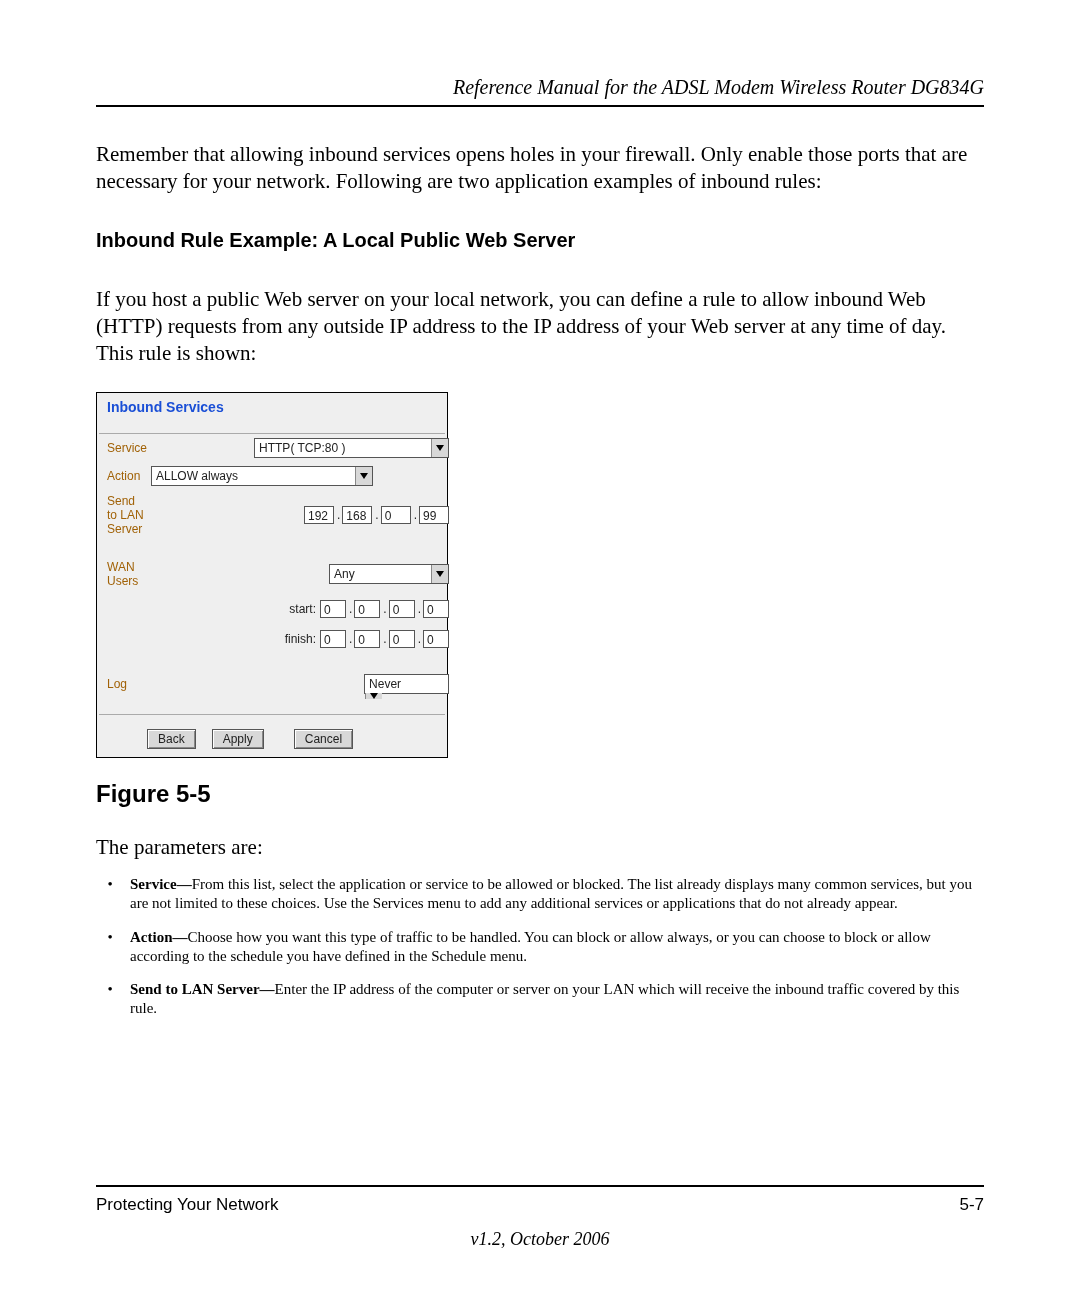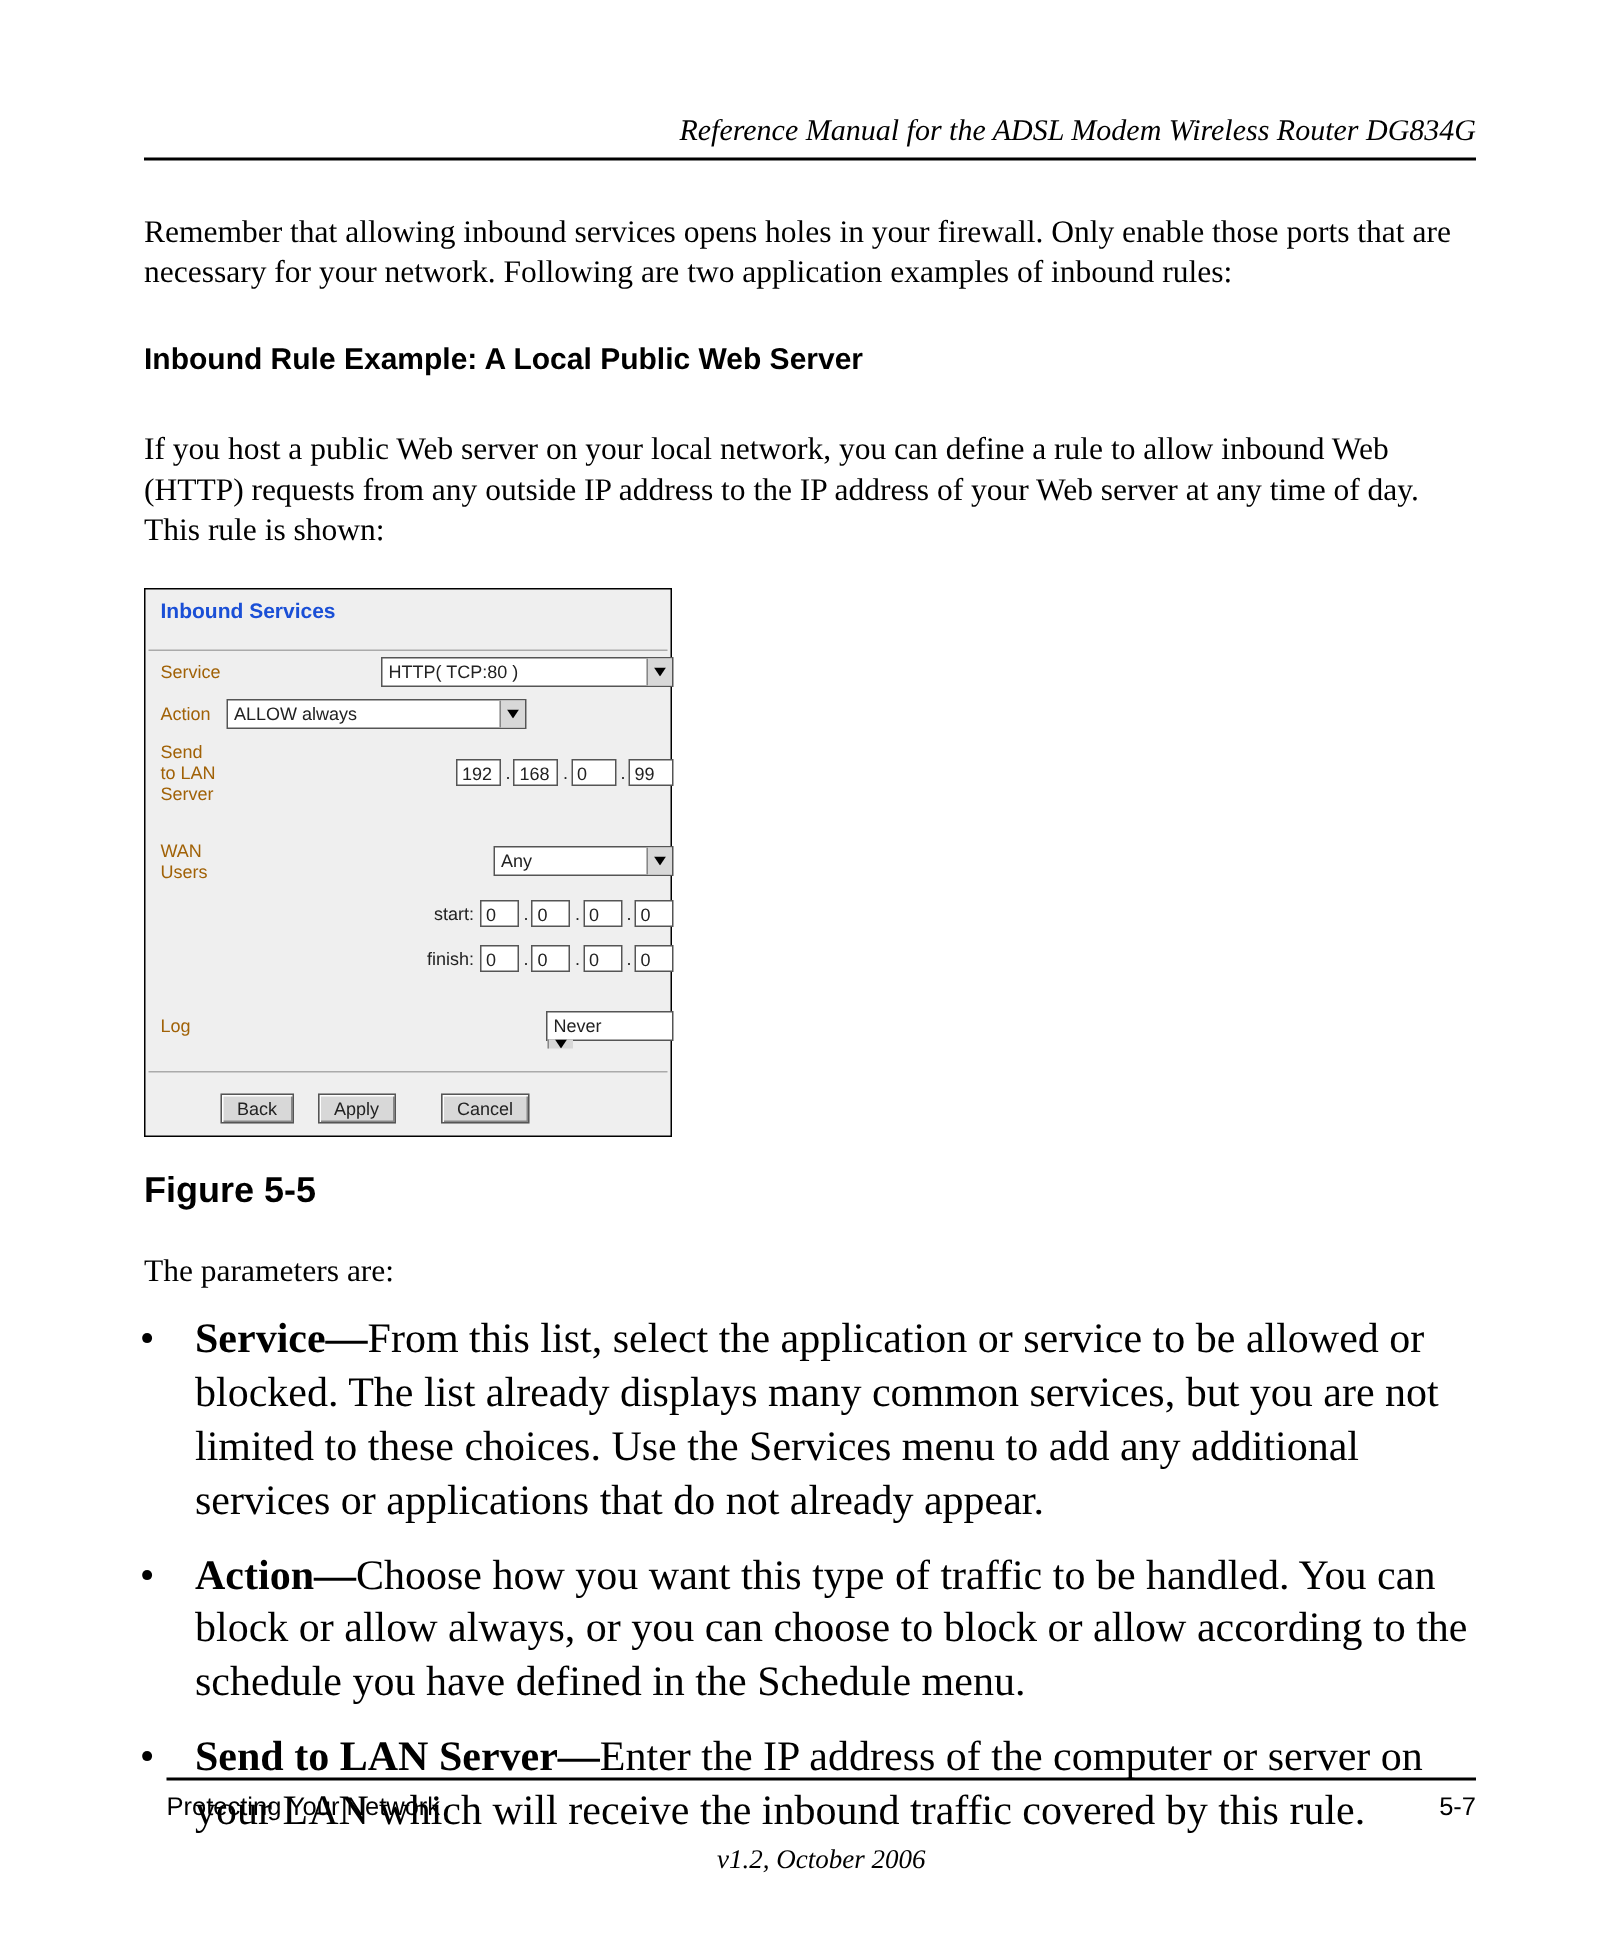--- a/index.html
+++ b/index.html
@@ -114,29 +114,29 @@
   }
   .figure-caption {
     font-family: Arial, Helvetica, sans-serif;
     font-weight: bold;
     font-size: 24px;
     margin-top: 22px;
   }
   ul.params {
     margin-top: 10px;
     padding-left: 28px;
-    font-size: 28px;
+    font-size: 15px;
     line-height: 1.28;
   }
   ul.params li { margin-top: 14px; padding-left: 6px; }
   ul.params li::marker { content: "•   "; }
   .param-name { font-weight: bold; }
   .footer {
     position: absolute;
-    left: 111px;
+    left: 96px;
     right: 96px;
     bottom: 46px;
     font-size: 18px;
   }
   .footer-line {
     border-top: 2px solid #000;
     padding-top: 8px;
     display: flex;
     justify-content: space-between;
     font-family: Arial, Helvetica, sans-serif;
@@ -181,21 +181,21 @@
                       <path d="M0 0 L8 0 L4 6 Z" fill="#000"></path>
                     </svg>
               </span>
             </div>
           </td>
         </tr>
 
         <tr>
           <td class="lbl">Action</td>
           <td>
-            <div class="combo" style="width:200px;">
+            <div class="combo" style="width:222px;">
               <span class="val">ALLOW always</span>
               <span class="arrow">
                 <svg viewBox="0 0 8 6">
                       <path d="M0 0 L8 0 L4 6 Z" fill="#000"></path>
                     </svg>
               </span>
             </div>
           </td>
         </tr>
 

